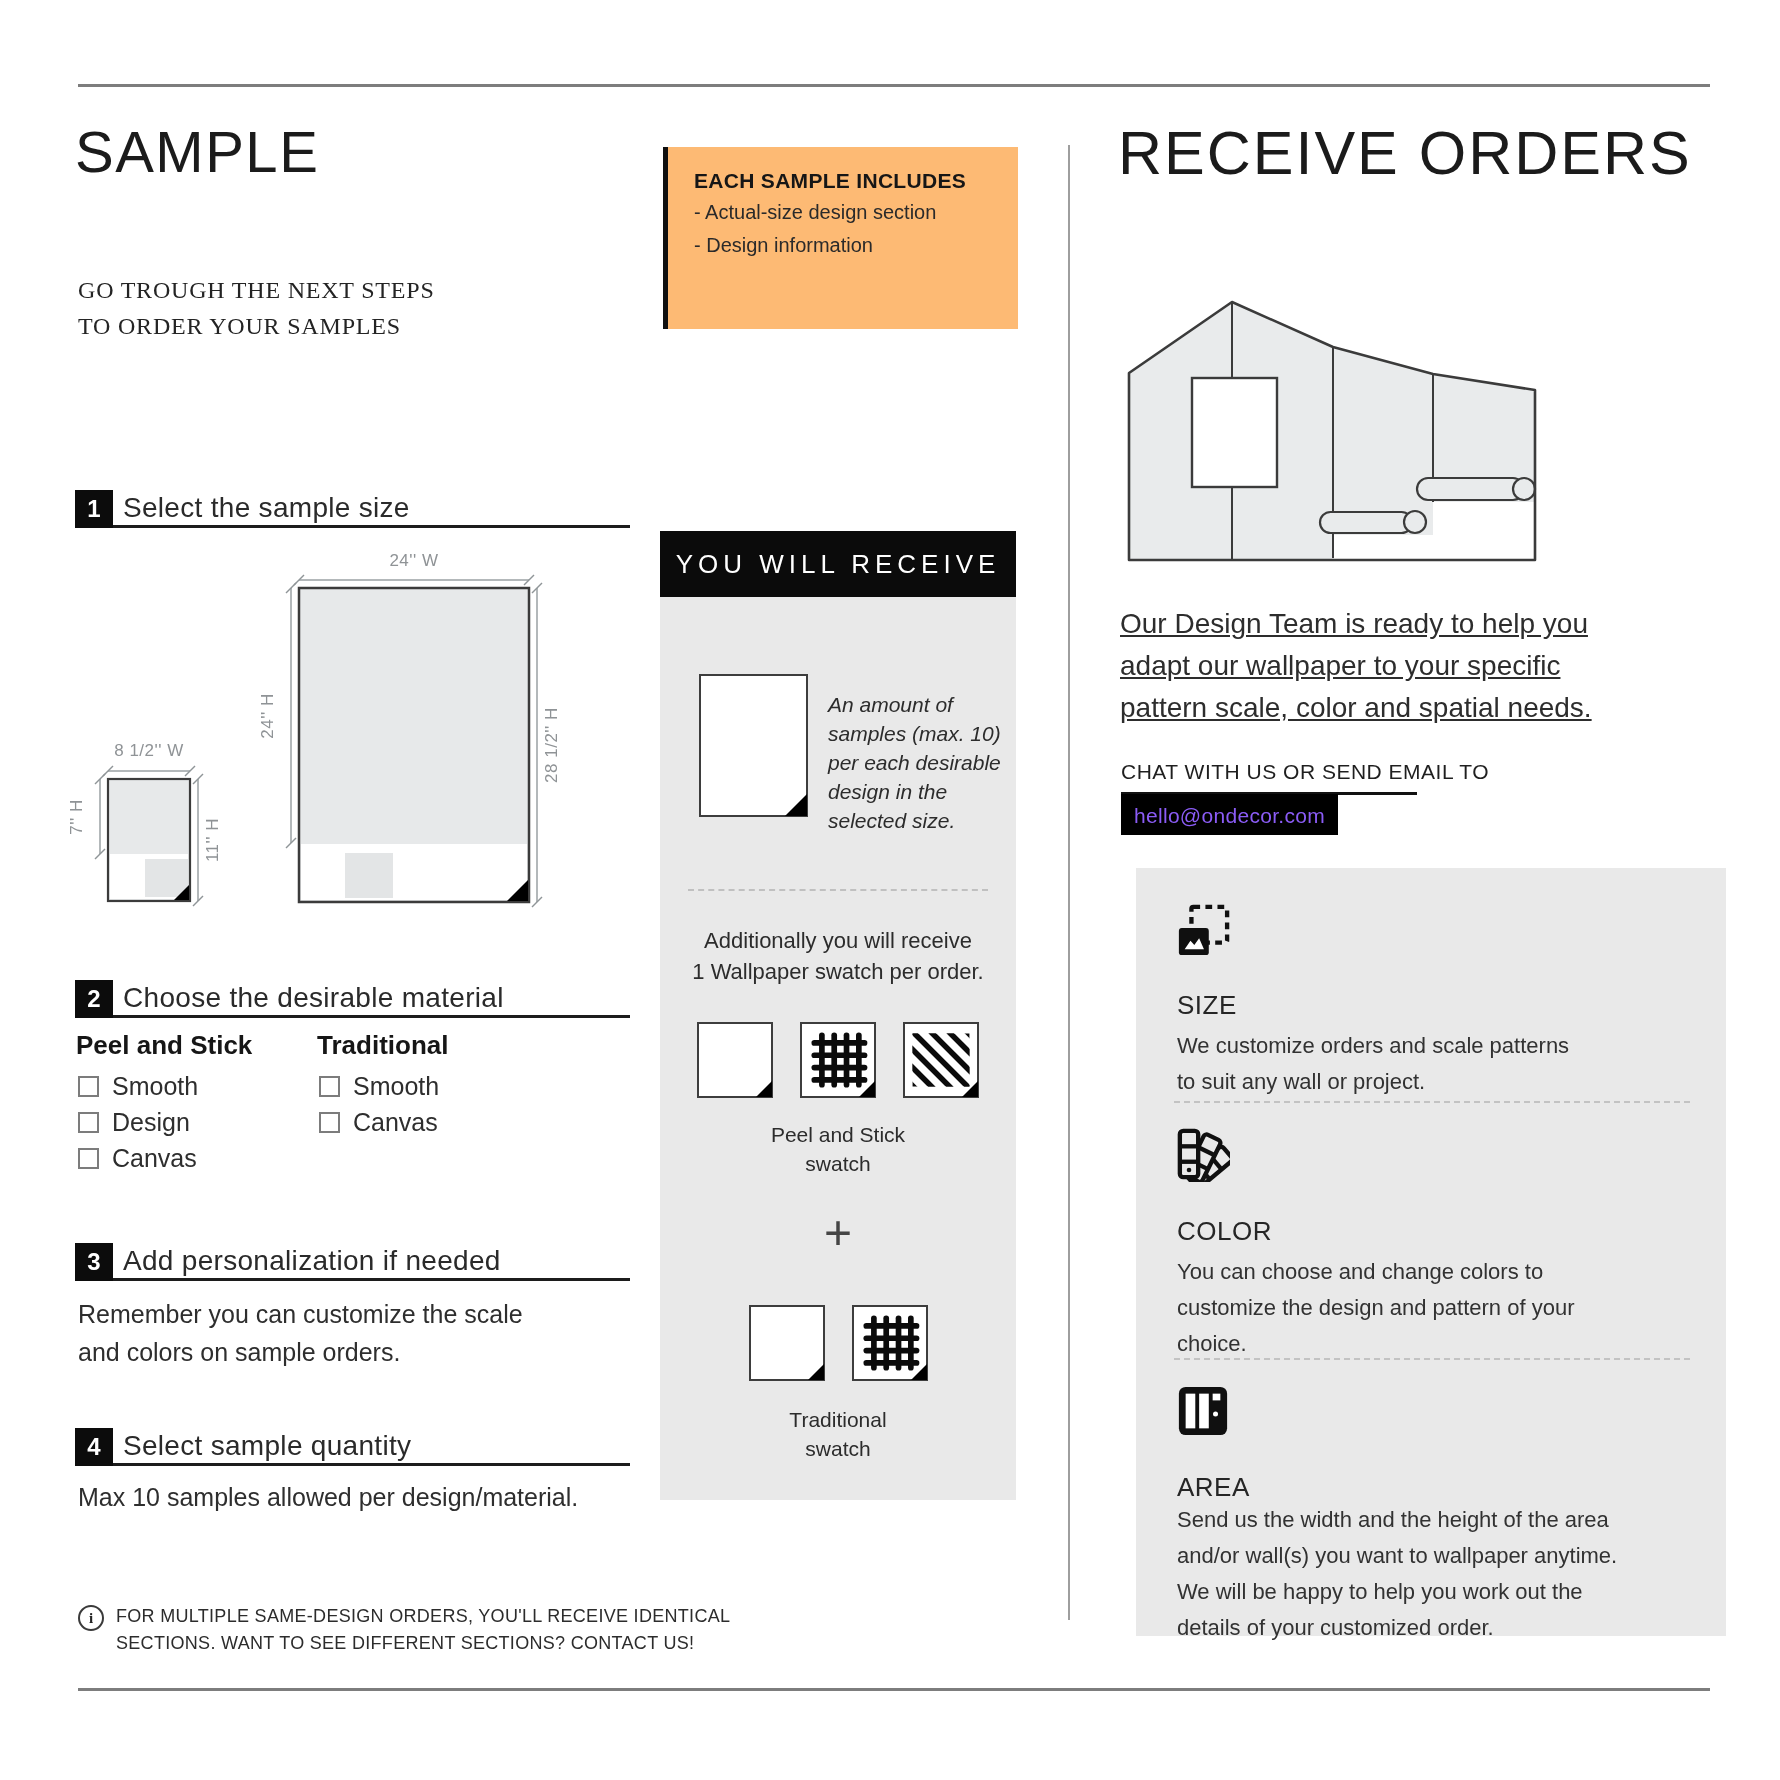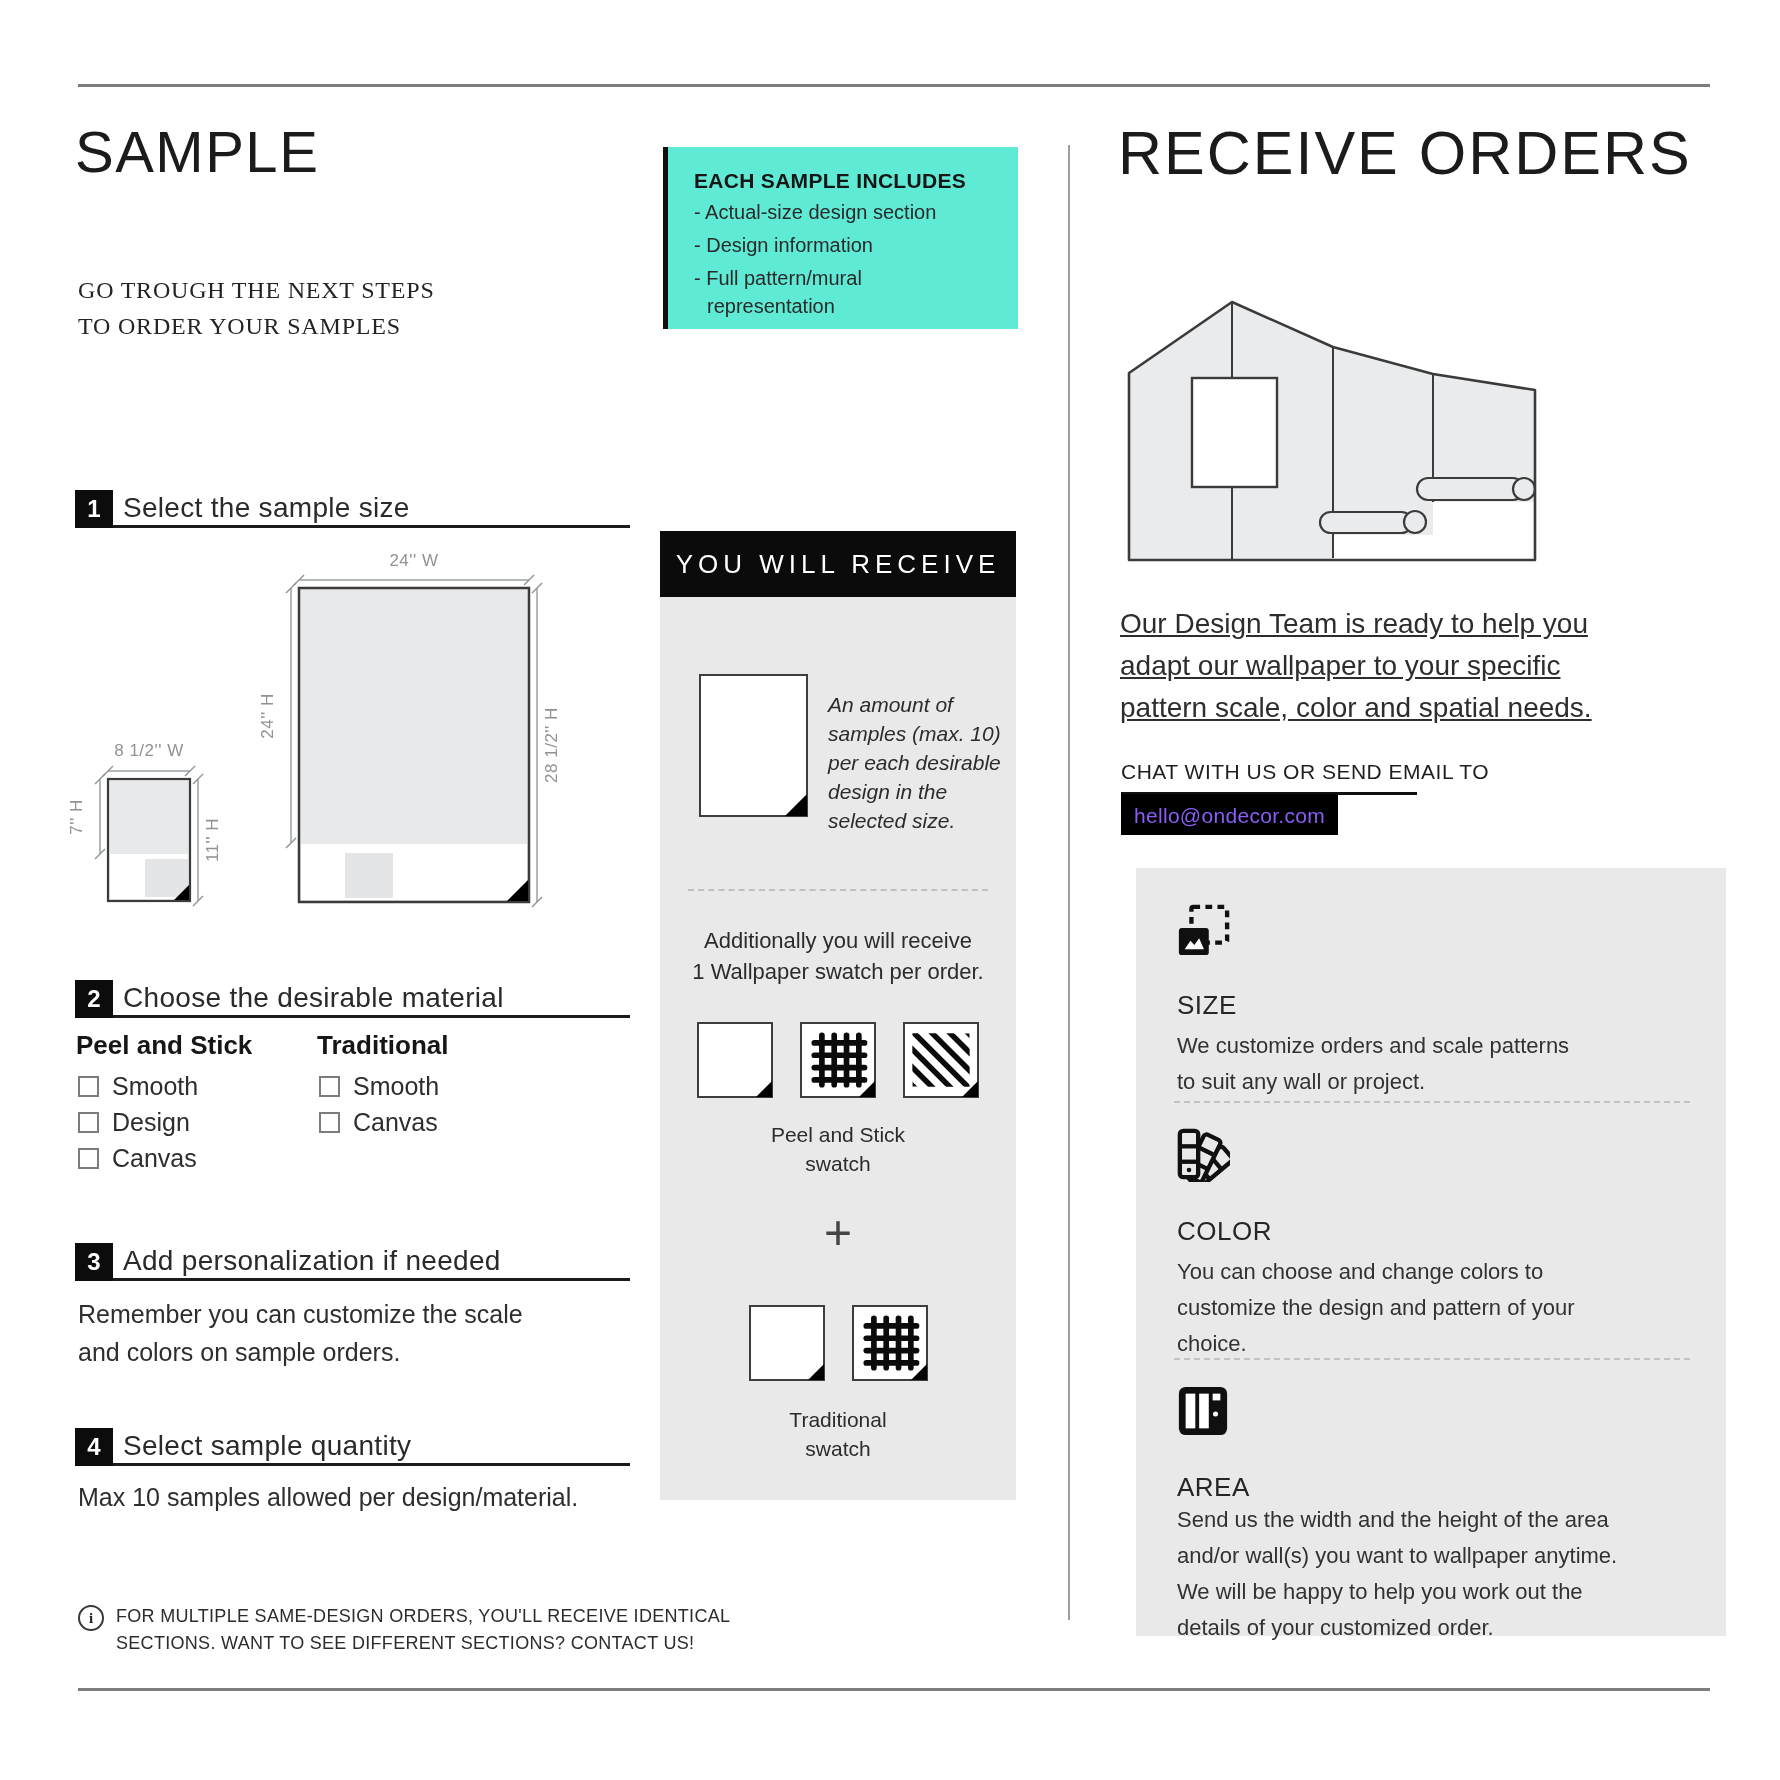--- a/index.html
+++ b/index.html
@@ -6,21 +6,21 @@
   body{
     width:1780px;height:1780px;position:relative;background:#ffffff;
     font-family:"Liberation Sans","DejaVu Sans",sans-serif;color:#232323;
     overflow:hidden;
   }
   .abs{position:absolute;}
   .rule{position:absolute;left:78px;width:1632px;height:3px;background:#7d7d7d;}
   
   .main-title{position:absolute;font-size:58px;font-weight:300;letter-spacing:1.5px;color:#1b1b1b;}
   .intro{position:absolute;left:78px;top:272px;font-size:24px;line-height:36px;letter-spacing:.8px;color:#242424;white-space:pre-line;font-family:Liberation Serif, serif;}
-  .includes-box{position:absolute;left:663px;top:147px;width:355px;height:182px;background:#5eead4;border-left:5px solid #101010;box-sizing:border-box;padding:22px 14px 0 26px;}
+  .includes-box{position:absolute;left:663px;top:147px;width:355px;height:182px;background:#fdba74;border-left:5px solid #101010;box-sizing:border-box;padding:22px 14px 0 26px;}
   .includes-title{font-size:21px;font-weight:bold;color:#161616;letter-spacing:.3px;}
   .includes-item{margin-top:5px;font-size:20px;line-height:28px;color:#2a2a2a;padding-left:13px;text-indent:-13px;white-space:pre-line;}
   .step{position:absolute;left:75px;width:555px;height:40px;}
   .step-num{position:absolute;left:0;top:0;width:38px;height:38px;background:#0c0c0c;color:#fff;font-size:24px;font-weight:bold;display:flex;align-items:center;justify-content:center;z-index:2;}
   .step-title{position:absolute;left:48px;top:2px;font-size:28px;color:#2a2a2a;letter-spacing:.3px;white-space:nowrap;}
   .step-line{position:absolute;left:4px;right:0;top:35px;height:2.5px;background:#1c1c1c;}
   .step-body{position:absolute;left:78px;font-size:25px;line-height:38px;color:#2e2e2e;white-space:pre-line;}
   .mat-head{position:absolute;font-size:26px;font-weight:bold;color:#161616;}
   .chk-row{position:absolute;display:flex;align-items:center;gap:13px;font-size:25px;color:#2e2e2e;}
   .chk{width:17px;height:17px;border:2px solid #7c7c7c;background:#fff;display:inline-block;flex:0 0 auto;}
@@ -63,22 +63,20 @@
 <div class="rule" style="top:1688px"></div>
 
 <div class="main-title" style="left:75px;top:118px">SAMPLE</div>
 <div class="intro">GO TROUGH THE NEXT STEPS
 TO ORDER YOUR SAMPLES</div>
 
 <div class="includes-box">
   <div class="includes-title">EACH SAMPLE INCLUDES</div>
   <div class="includes-item">- Actual-size design section</div>
   <div class="includes-item">- Design information</div>
-  <div class="includes-item">- Full pattern/mural
-representation</div>
 </div>
 
 <div class="step" style="top:490px">
   <div class="step-line"></div>
   <div class="step-num">1</div>
   <div class="step-title">Select the sample size</div>
 </div>
 
 <svg class="abs" style="left:60px;top:548px" width="575" height="392" viewBox="0 0 575 392">
 

